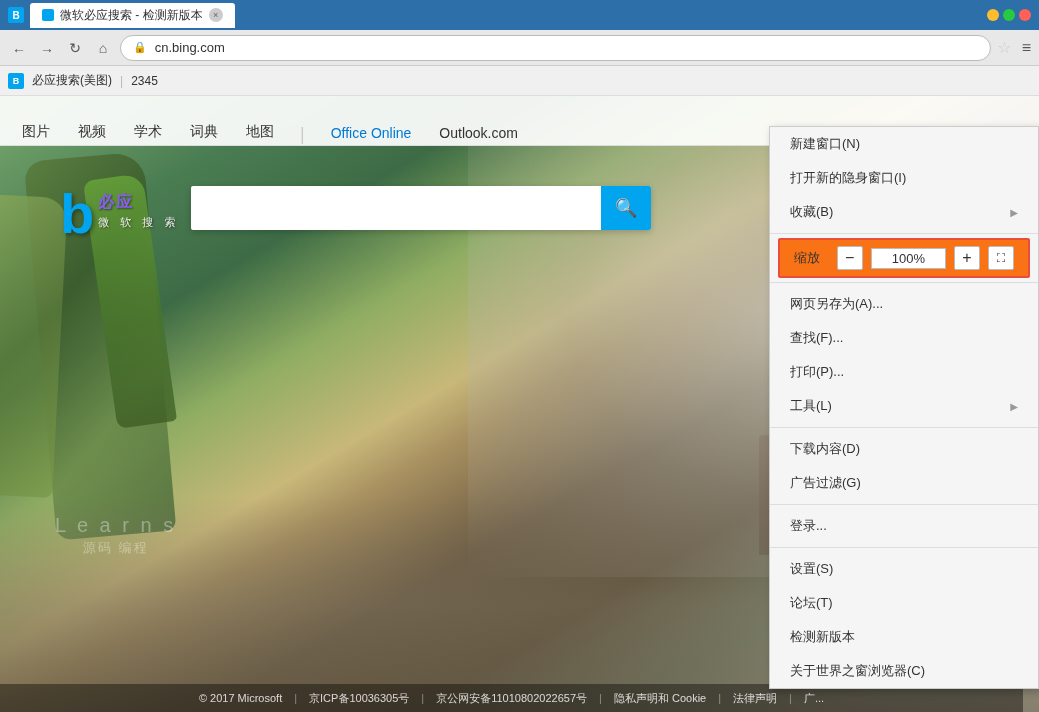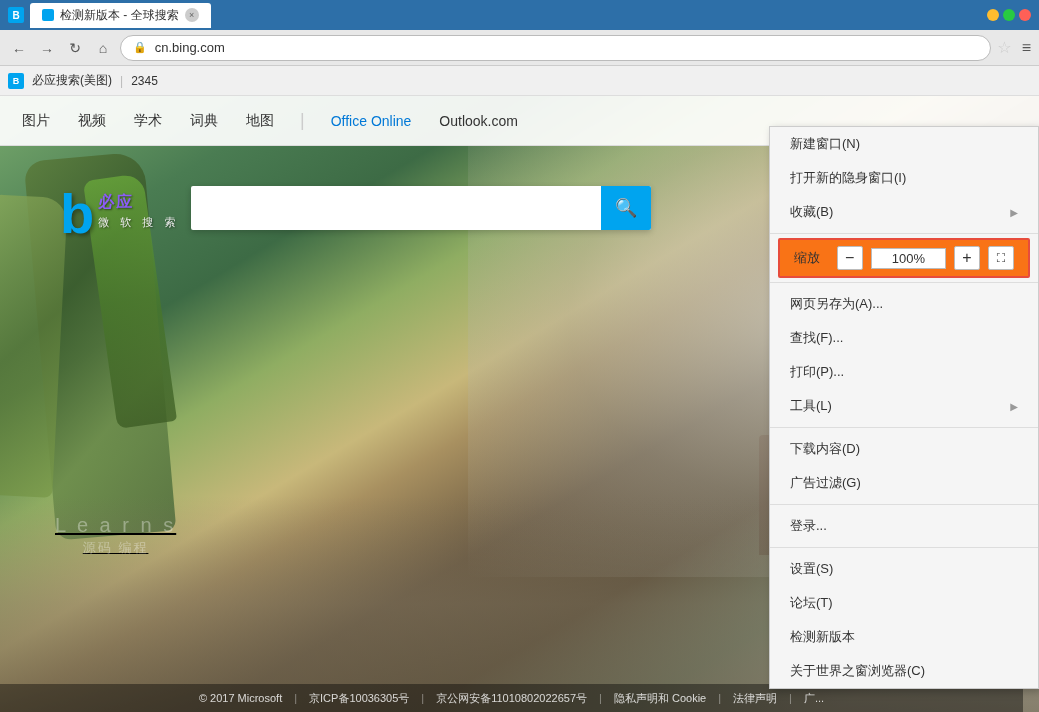--- a/index.html
+++ b/index.html
@@ -137,21 +137,21 @@
     }
 
     
     .nav-bar {
       position: relative;
       z-index: 2;
       width: 100%;
       height: 50px;
       background: rgba(255,255,255,0.92);
       display: flex;
-      align-items: center;
+      align-items: flex-end;
       padding: 0 20px;
       gap: 24px;
       border-bottom: 1px solid #ddd;
     }
     .nav-item {
       font-size: 14px;
       color: #333;
       cursor: pointer;
       padding: 4px 2px;
       white-space: nowrap;
@@ -395,21 +395,21 @@
   </style>
 </head>
 <body>
 
 <div class="titlebar">
   <div class="titlebar-logo">
     <span>B</span>
   </div>
   <div class="titlebar-tab">
     <span style="width:12px;height:12px;background:#00a4ef;display:inline-block;border-radius:2px;"></span>
-    <span>检测新版本 - 全球搜索</span>
+    <span>微软必应搜索 - 检测新版本</span>
     <span class="titlebar-tab-close">×</span>
   </div>
   <div style="flex:1"></div>
   <div class="titlebar-controls">
     <span class="titlebar-btn btn-min"></span>
     <span class="titlebar-btn btn-max"></span>
     <span class="titlebar-btn btn-close"></span>
   </div>
 </div>
 
@@ -470,21 +470,21 @@
           <span style="font-size:11px;color:#eee;text-shadow:1px 1px 2px rgba(0,0,0,0.5);letter-spacing:4px;margin-top:2px;">微 软 搜 索</span>
         </div>
       </div>
     </div>
     <div class="search-box">
       <input class="search-input" type="text" placeholder="" style="">
       <button class="search-btn">🔍</button>
     </div>
   </div>
 
-  <div style="position:absolute;bottom:155px;left:55px;z-index:2;pointer-events:none;text-decoration:underline;">
+  <div style="position:absolute;bottom:155px;left:55px;z-index:2;pointer-events:none;">
     <div style="font-size:20px;color:rgba(255,255,255,0.35);letter-spacing:3px;">L e a r n s</div>
     <div style="font-size:13px;color:rgba(255,255,255,0.35);letter-spacing:2px;margin-top:2px;text-align:center;">源码 编程</div>
   </div>
 
   <div class="page-bottom">
     <span>25455</span>
   </div>
 
   <div class="page-bottom-icons">
     <div class="icon-circle">⊙</div>

